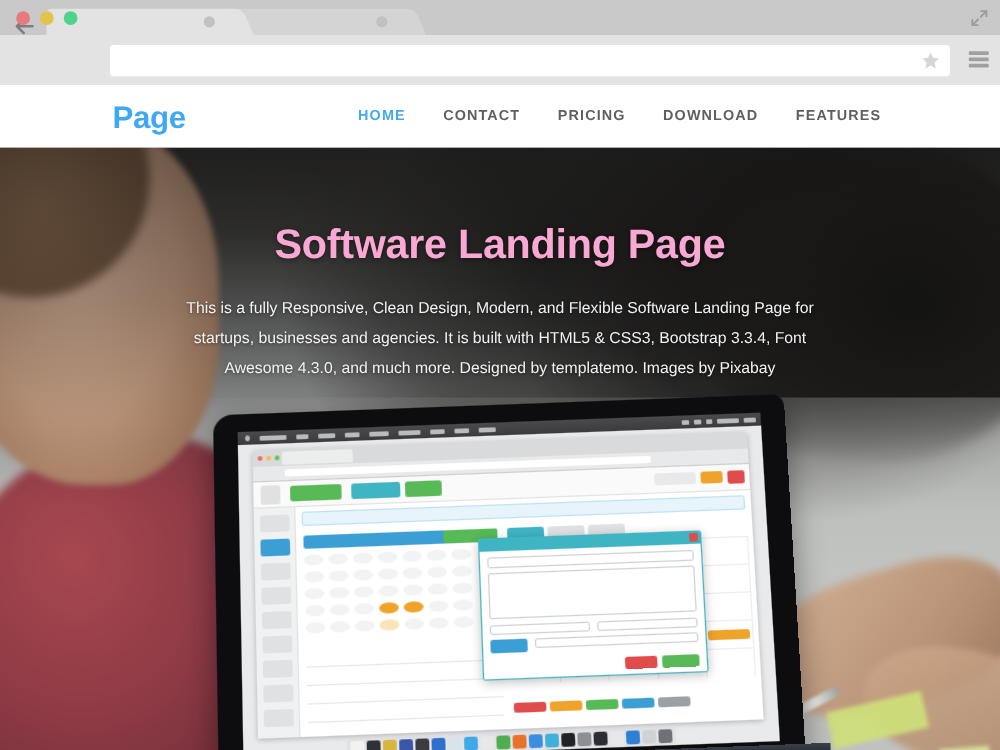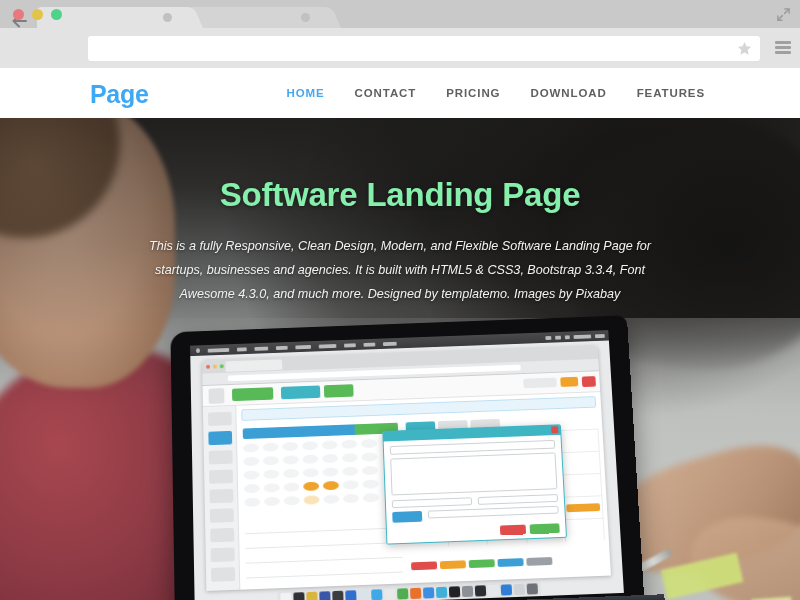--- a/index.html
+++ b/index.html
@@ -286,29 +286,28 @@
   .hero-content {
     position: absolute;
     top: 58px; left: 0;
     width: 800px;
     text-align: center;
     z-index: 4;
   }
   .hero-title {
     font-size: 33px;
     font-weight: bold;
-    color: #86efac;
+    color: #f9a8d4;
     letter-spacing: -0.2px;
     text-shadow: 0 1px 4px rgba(0,0,0,0.45);
   }
   .hero-desc {
     margin: 20px auto 0;
     width: 528px;
     font-size: 12.6px;
-    font-style: italic;
     line-height: 1.92;
     color: #f2f2f2;
     text-shadow: 0 1px 3px rgba(0,0,0,0.5);
   }
 
   
   .laptop {
     position: absolute;
     left: 175px; top: 196px;
     width: 470px; height: 300px;

